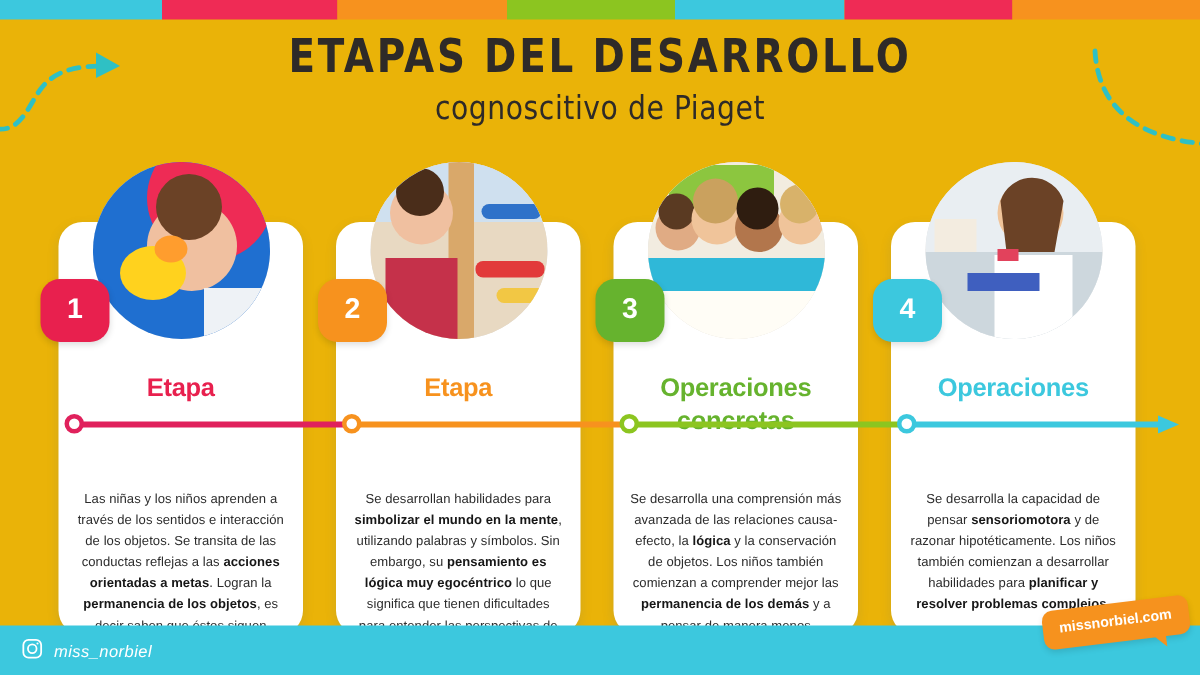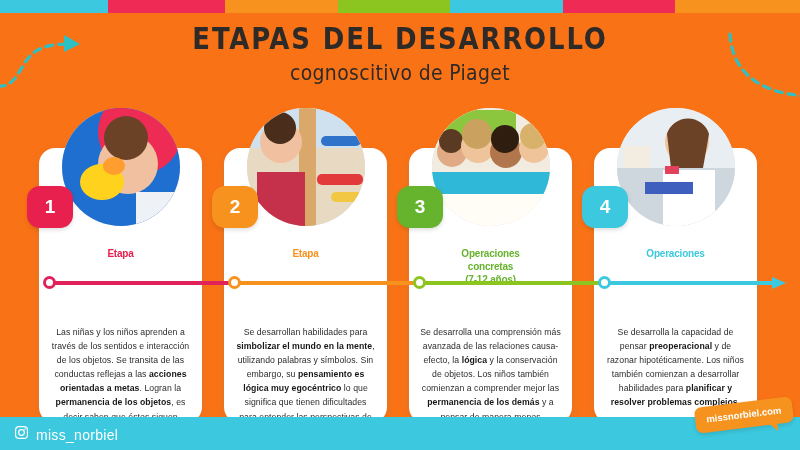--- a/index.html
+++ b/index.html
@@ -2,21 +2,21 @@
 <html><head>
 <meta charset="utf-8">
 <style>
   html,body{margin:0;padding:0;}
   body{
     width:800px;height:450px;overflow:hidden;
     background:#fdfaf4;
     font-family:"Liberation Sans", sans-serif;
     position:relative;
   }
-  #canvas{position:relative;width:800px;height:450px;overflow:hidden;background:#f97316;}
+  #canvas{position:relative;width:800px;height:450px;overflow:hidden;background:#eab308;}
 
   
   .topbar{position:absolute;top:0;left:0;width:800px;height:13px;display:flex;}
   .topbar span{height:13px;}
 
   
   .deco{position:absolute;pointer-events:none;}
   .deco-left{left:-4px;top:18px;}
   .deco-right{right:-6px;top:18px;}
 
@@ -47,41 +47,41 @@
   }
   .card .photo svg{display:block;}
   .badge{
     position:absolute;top:38px;left:-12px;width:46px;height:42px;
     border-radius:13px;color:#fff;font-size:19px;font-weight:bold;
     display:flex;align-items:center;justify-content:center;z-index:4;
     box-shadow:0 2px 4px rgba(0,0,0,.13);
   }
   .card-title{
     position:absolute;top:100px;left:8px;right:8px;text-align:center;
-    font-size:10px;font-weight:bold;line-height:1.28;letter-spacing:-.2px;
+    font-size:17px;font-weight:bold;line-height:1.28;letter-spacing:-.2px;
   }
   .card-body{
     position:absolute;top:177px;left:11px;right:11px;text-align:center;
     font-size:8.7px;line-height:1.62;color:#2c2c2c;letter-spacing:.05px;
   }
   .card-body b{font-weight:bold;color:#171717;}
 
   
   .timeline{position:absolute;top:275px;left:0;width:800px;height:16px;z-index:6;}
   .tl-seg{position:absolute;height:4px;top:6px;}
   .tl-dot{
     position:absolute;top:1px;width:13px;height:13px;border-radius:50%;
     background:#fff;border:3px solid #000;box-sizing:border-box;
   }
   .tl-arrow{position:absolute;top:0px;}
 
   
   .bottombar{position:absolute;bottom:0;left:0;width:800px;height:33px;background:#3cc8de;}
   .ig{position:absolute;left:14px;top:8px;display:flex;align-items:center;gap:7px;}
-  .ig-label{color:#fff;font-size:14px;letter-spacing:.3px;}
+  .ig-label{color:#fff;font-size:11px;letter-spacing:.3px;font-style:italic;}
   .tag{
     position:absolute;right:8px;bottom:22px;
     background:#f6921e;color:#fff;font-size:9.5px;font-weight:bold;
     padding:7px 11px 8px;border-radius:7px;transform:rotate(-7deg);
     box-shadow:0 2px 4px rgba(0,0,0,.12);
   }
   .tag:after{
     content:"";position:absolute;right:17px;bottom:-7px;
     border-left:9px solid transparent;border-right:0 solid transparent;
     border-top:9px solid #f6921e;
@@ -173,42 +173,41 @@
             <circle cx="102" cy="40" r="15" fill="#f0c49a"></circle>
             <circle cx="101" cy="28" r="13" fill="#d8b26a"></circle>
             <path d="M0 64 h118 v22 h-118z" fill="#2fb8d8"></path>
             <rect x="0" y="86" width="118" height="32" fill="#fffdf6"></rect>
           </svg>
         </div>
         <div class="badge" style="background: rgb(102, 179, 46);">3</div>
         <div class="card-title" style="color: rgb(102, 179, 46);">
           <div>Operaciones</div>
           <div>concretas</div>
-          <div>(7-12 años)</div>
         </div>
         <div class="card-body">Se desarrolla una comprensión más avanzada de las relaciones causa-efecto, la <b>lógica</b> y la conservación de objetos. Los niños también comienzan a comprender mejor las <b>permanencia de los demás</b> y a pensar de manera menos egocéntrica.</div>
       </div>
       <div class="card" style="left: 594px;">
         <div class="photo">
           <svg width="118" height="118" viewBox="0 0 118 118">
             <rect width="118" height="118" fill="#e9eef2"></rect>
             <rect x="0" y="60" width="118" height="58" fill="#cdd7dd"></rect>
             <circle cx="70" cy="34" r="22" fill="#f0c49a"></circle>
             <path d="M50 26 a22 22 0 0 1 42 0 l-6 34 h-32z" fill="#6b4226"></path>
             <path d="M46 62 h52 v56 h-52z" fill="#ffffff"></path>
             <rect x="6" y="38" width="28" height="22" fill="#f3ece0"></rect>
             <rect x="28" y="74" width="48" height="12" fill="#3f5fbf"></rect>
             <rect x="48" y="58" width="14" height="8" fill="#e2425c"></rect>
           </svg>
         </div>
         <div class="badge" style="background: rgb(60, 200, 222);">4</div>
         <div class="card-title" style="color: rgb(60, 200, 222);">
           <div>Operaciones</div>
         </div>
-        <div class="card-body">Se desarrolla la capacidad de pensar <b>preoperacional</b> y de razonar hipotéticamente. Los niños también comienzan a desarrollar habilidades para <b>planificar y resolver problemas complejos</b>.</div>
+        <div class="card-body">Se desarrolla la capacidad de pensar <b>sensoriomotora</b> y de razonar hipotéticamente. Los niños también comienzan a desarrollar habilidades para <b>planificar y resolver problemas complejos</b>.</div>
       </div>
     </div>
   <div class="timeline" id="timeline">
       <div class="tl-seg" style="background: rgb(224, 33, 92); left: 48px; width: 185px;"></div>
       <div class="tl-seg" style="background: rgb(247, 146, 30); left: 233px; width: 185px;"></div>
       <div class="tl-seg" style="background: rgb(140, 197, 32); left: 418px; width: 185px;"></div>
       <div class="tl-seg" style="background: rgb(60, 200, 222); left: 603px; width: 173px;"></div>
       <div class="tl-dot" style="left: 43px; border-color: rgb(224, 33, 92);"></div>
       <div class="tl-dot" style="left: 228px; border-color: rgb(247, 146, 30);"></div>
       <div class="tl-dot" style="left: 413px; border-color: rgb(140, 197, 32);"></div>

